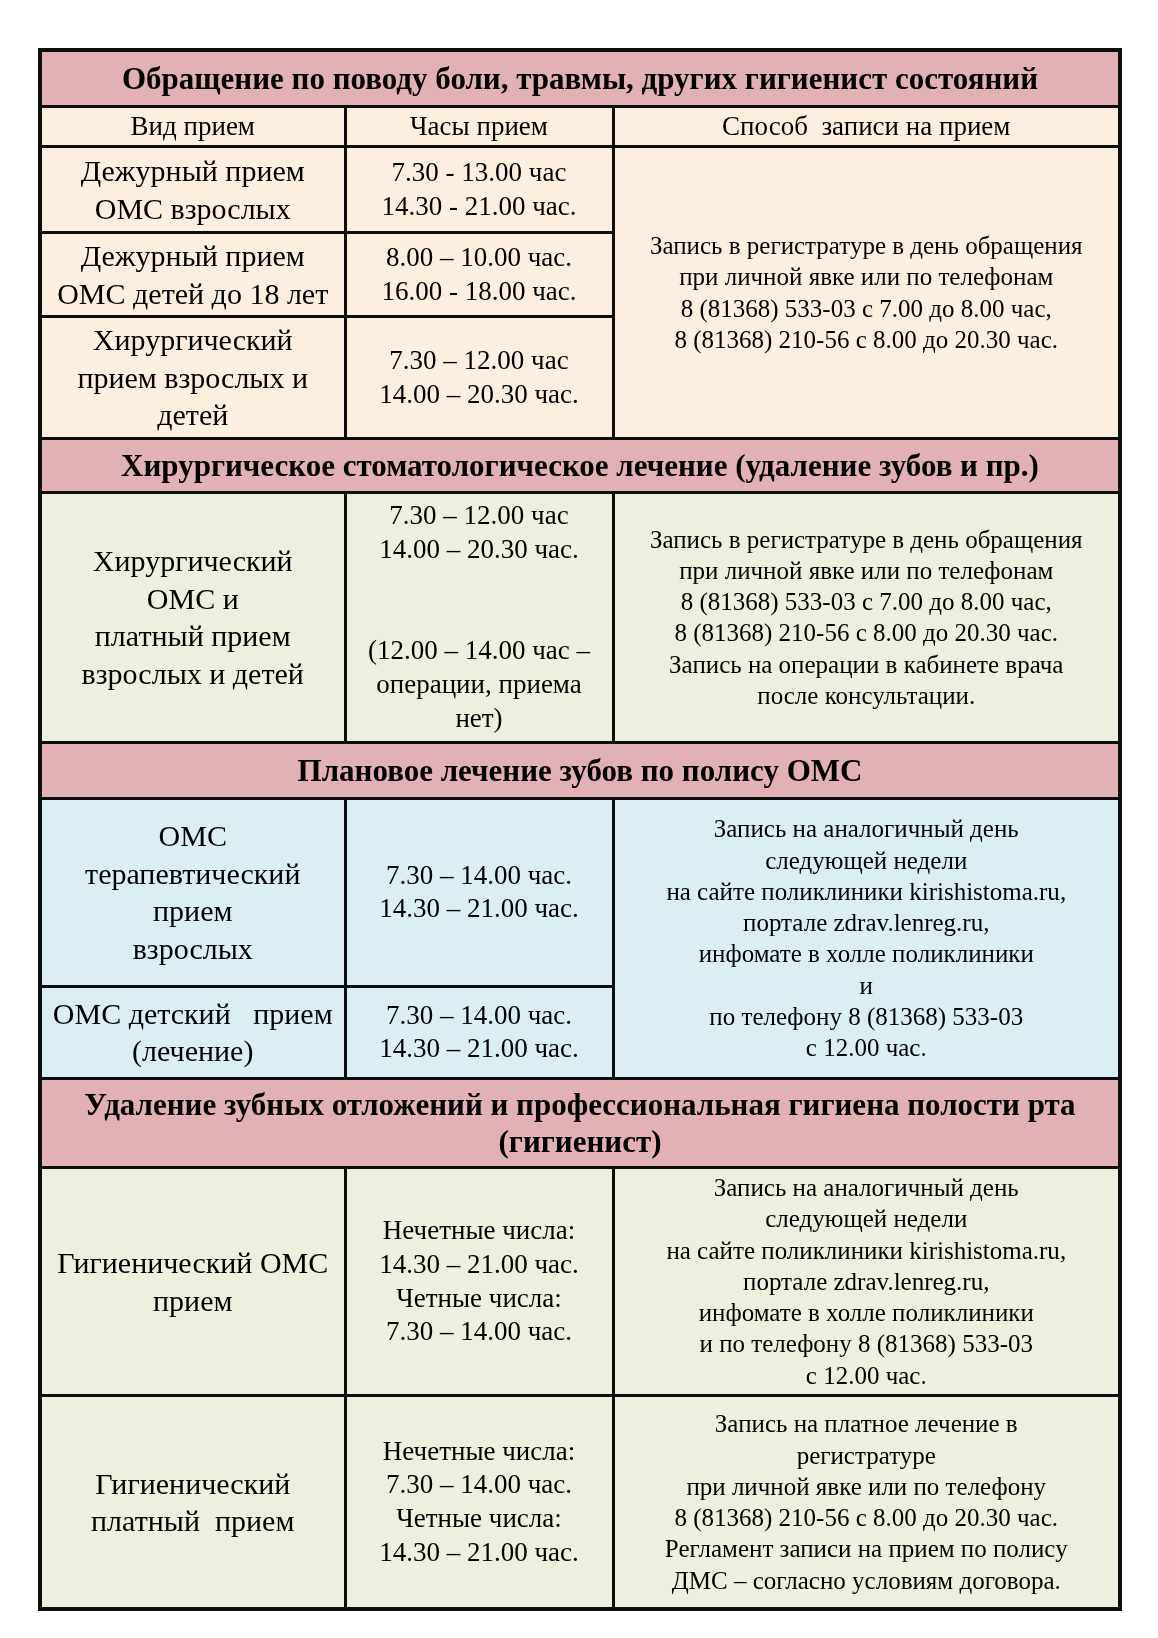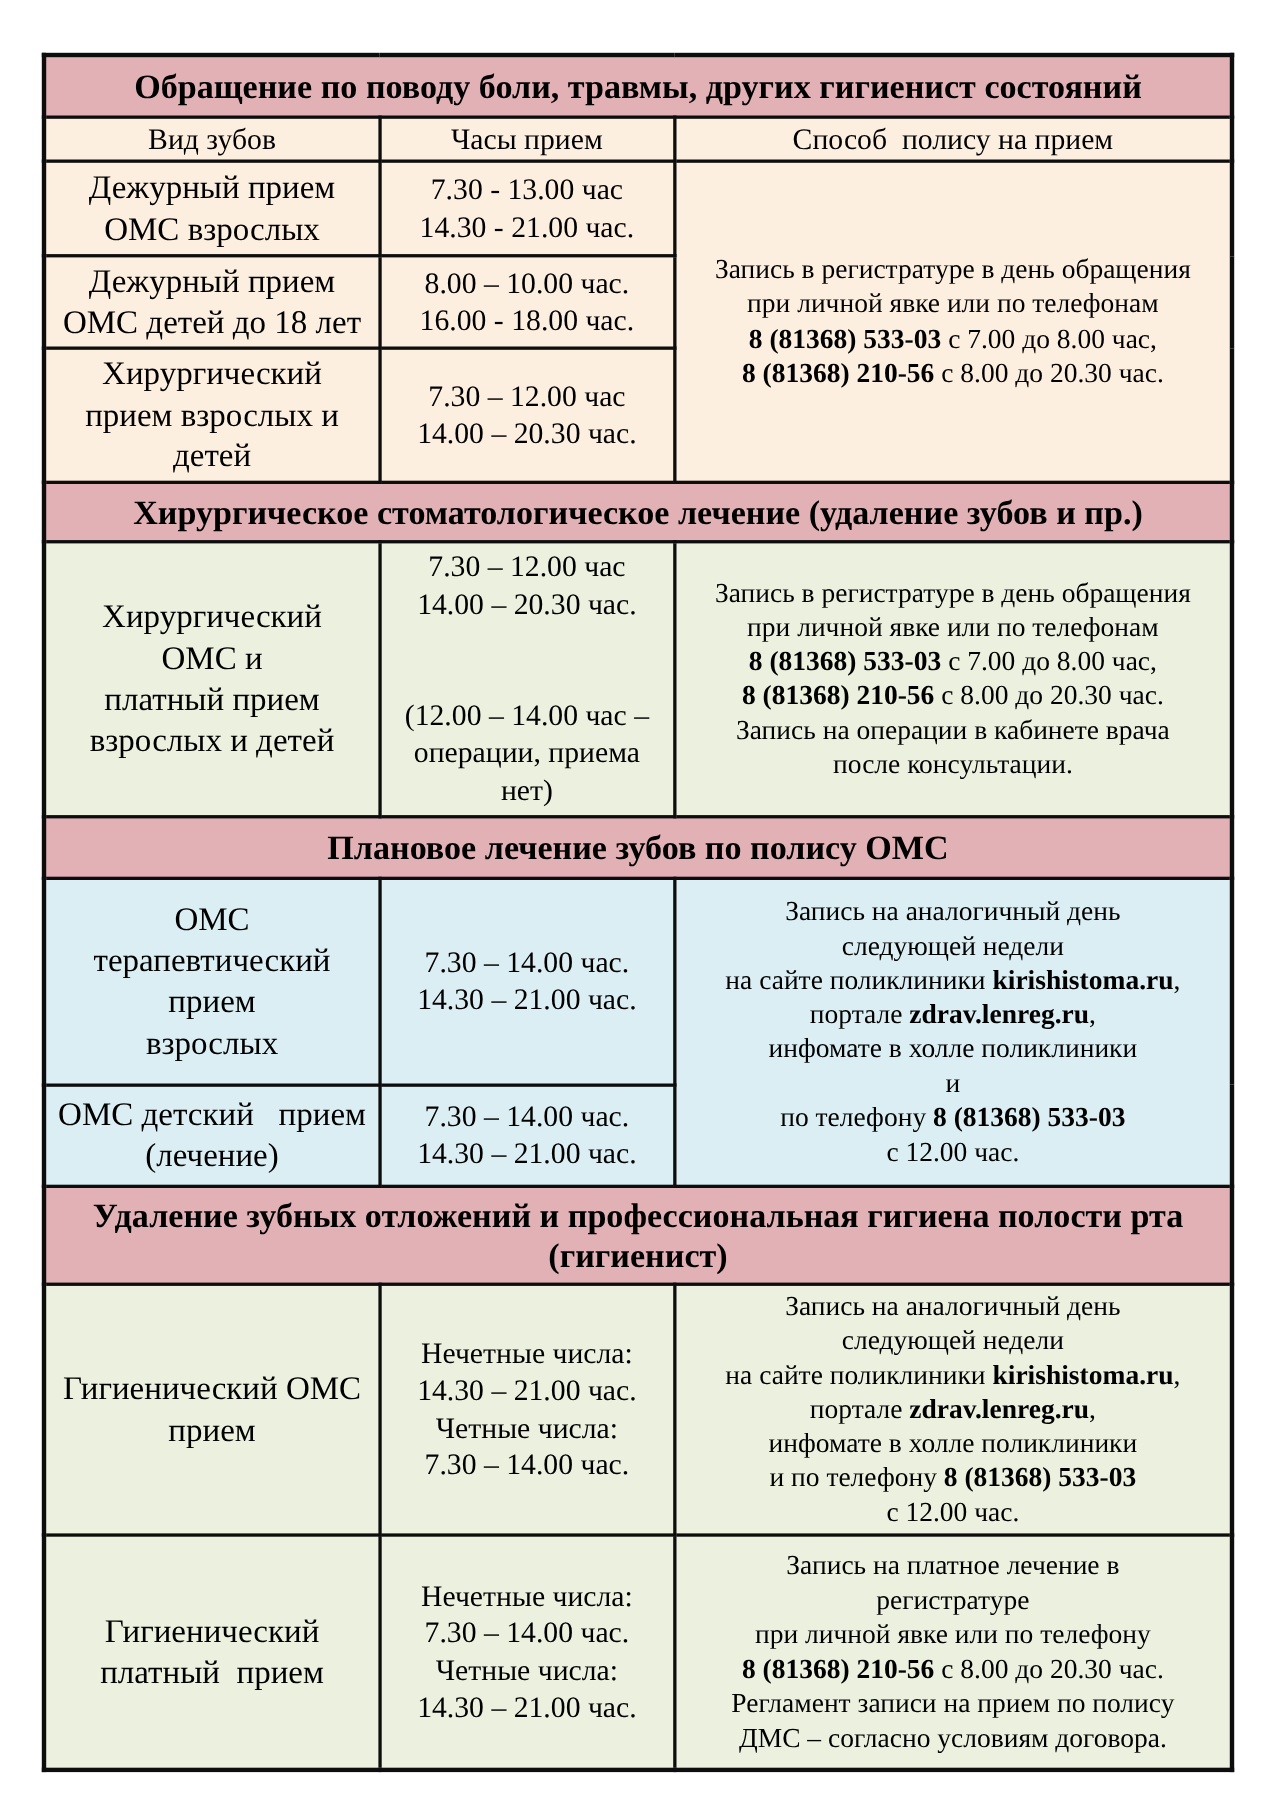--- a/index.html
+++ b/index.html
@@ -41,21 +41,21 @@
   }
   tr.col-headers td { background: var(--cream); font-size: 27px; padding: 2px 8px; }
 
   td.bg-cream { background: var(--cream); }
   td.bg-green { background: var(--green); }
   td.bg-blue  { background: var(--blue); }
 
   td.kind  { font-weight: normal; font-size: 30px; }
   td.hours { font-size: 27px; }
   td.booking { font-size: 25px; }
-  td.booking b, td.hours b, td.kind b { font-weight: bold; margin-top: 12px; }
+  td.booking b, td.hours b, td.kind b { font-weight: normal; margin-top: 12px; }
 
   
   tr.rh-t1  { height: 56px; }
   tr.rh-ch  { height: 40px; }
   tr.rh-r1  { height: 86px; }
   tr.rh-r2  { height: 80px; }
   tr.rh-r3  { height: 102px; }
   tr.rh-t2  { height: 54px; }
   tr.rh-sur { height: 250px; }
   tr.rh-t3  { height: 56px; margin-top: 12px; }
@@ -74,23 +74,23 @@
         <col class="c1">
         <col class="c2">
         <col class="c3">
       </colgroup>
 
     <tbody>
         <tr class="section-title rh-t1">
       <td colspan="3">Обращение по поводу боли, травмы, других гигиенист состояний</td>
     </tr>
     <tr class="col-headers rh-ch">
-      <td>Вид зубов</td>
+      <td>Вид прием</td>
       <td>Часы прием</td>
-      <td>Способ  полису на прием</td>
+      <td>Способ  записи на прием</td>
     </tr>
     <tr class="rh-r1">
       <td class="bg-cream kind">Дежурный прием<br>ОМС взрослых</td>
       <td class="bg-cream hours">7.30 - 13.00 час<br>14.30 - 21.00 час.</td>
       <td class="bg-cream booking" rowspan="3">Запись в регистратуре в день обращения<br>при личной явке или по телефонам<br><b>8 (81368) 533-03</b> с 7.00 до 8.00 час,<br><b>8 (81368) 210-56</b> с 8.00 до 20.30 час.</td>
     </tr>
     <tr class="rh-r2">
       <td class="bg-cream kind">Дежурный прием<br>ОМС детей до 18 лет</td>
       <td class="bg-cream hours">8.00 – 10.00 час.<br>16.00 - 18.00 час.</td>
     </tr>

